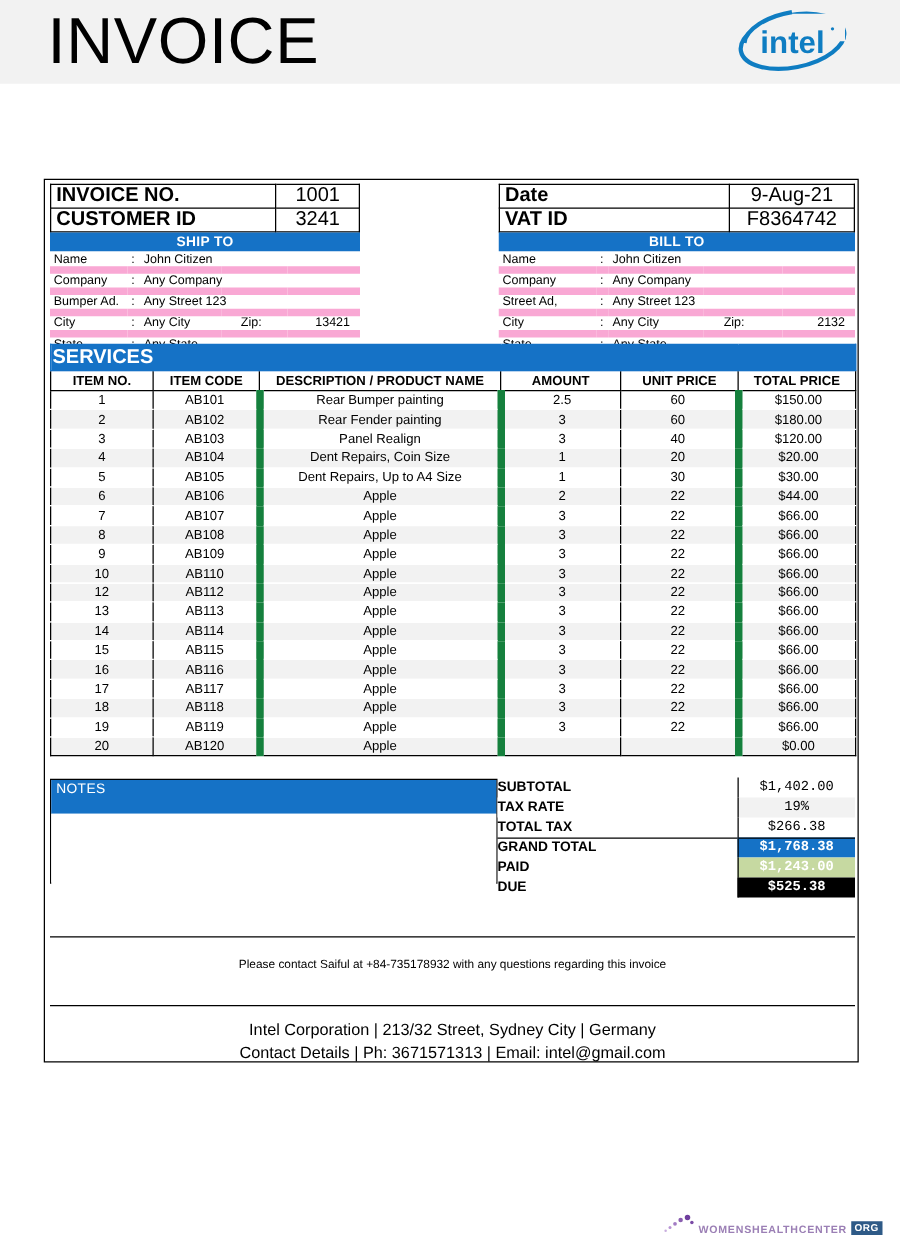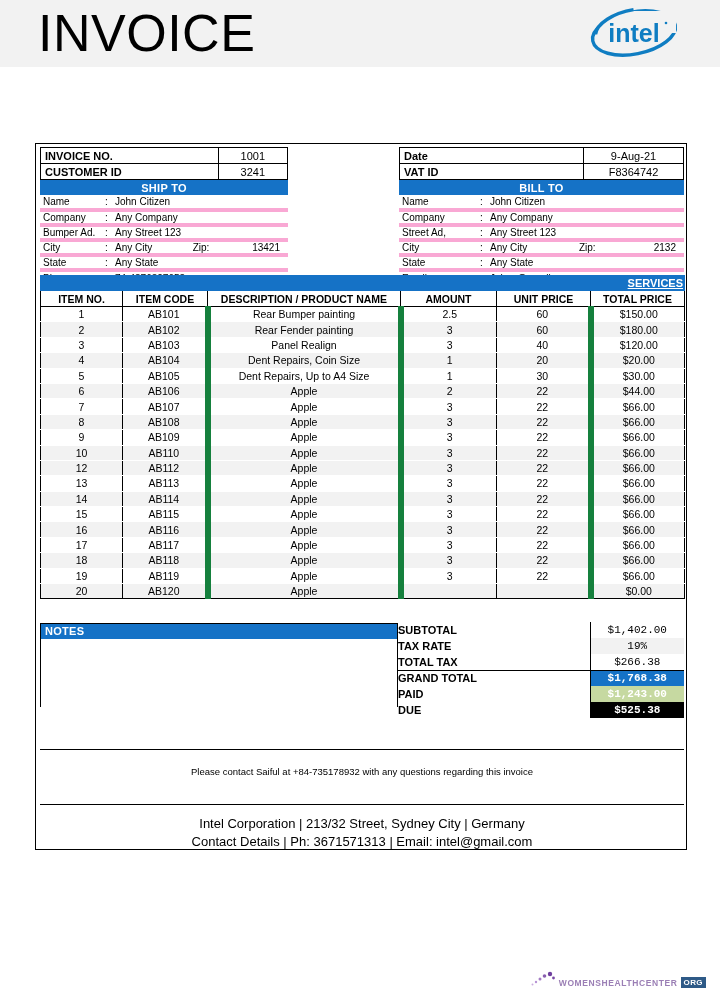--- a/index.html
+++ b/index.html
@@ -67,39 +67,39 @@
   }
   .info-right {
     position: absolute;
     left: 363px; top: 3px;
     width: 285px;
   }
   .info-left table, .info-right table { width: 100%; }
 
   .kv-head td {
     border: 1px solid #000;
-    font-size: 11px;
+    font-size: 16px;
     font-weight: bold;
     height: 16px;
     padding: 0 4px;
   }
   .kv-head td.val {
     text-align: center;
     font-weight: normal;
   }
   .hdrbar td {
     height: 15px;
     padding: 0;
   }
 
   .addr td {
     font-size: 10px;
     height: 15px;
     padding: 0 3px;
-    border-bottom: 4px solid #f9a8d4;
+    border-bottom: 6px solid #f9a8d4;
     color: #000;
     white-space: nowrap;
   }
   .addr tr:last-child td { border-bottom: none; }
   .addr td.lbl { width: 62px; }
   .addr td.col { width: 10px; text-align: left; }
   .addr td.zipl { text-align: left; padding-left: 16px; }
   .addr td.zipv { text-align: right; padding-right: 8px; }
   .info-right .addr td.lbl { width: 78px; }
 
@@ -108,24 +108,23 @@
     position: absolute;
     left: 4px; top: 131px;
     width: 644px;
   }
   .services table { width: 100%; table-layout: fixed; }
   .services .svc-title td {
     height: 14px;
     background: #1572c6;
     color: #fff;
     font-weight: bold;
-    font-size: 11px;
-    text-align: right;
+    font-size: 16px;
+    text-align: left;
     border: 1px solid #1572c6;
-    text-decoration: underline;
   }
   .services th {
     font-size: 10.5px;
     font-weight: bold;
     height: 16px;
     border: 1px solid #000;
     background: #ffffff;
     text-align: center;
     padding: 0;
   }
@@ -159,24 +158,24 @@
   
   .notes {
     position: absolute;
     left: 4px; top: 479px;
     width: 358px;
     height: 84px;
     border: 1px solid #000;
     background: #fff;
   }
   .notes-hd {
-    height: 15px;
+    height: 27px;
     background: #1572c6;
     color: #fff;
-    font-weight: bold;
+    font-weight: normal;
     font-size: 11px;
     padding: 1px 0 0 4px;
     letter-spacing: 0.3px;
   }
   .notes-body { height: 68px; background: #ffffff; }
 
   
   .totals {
     position: absolute;
     left: 362px; top: 478px;

